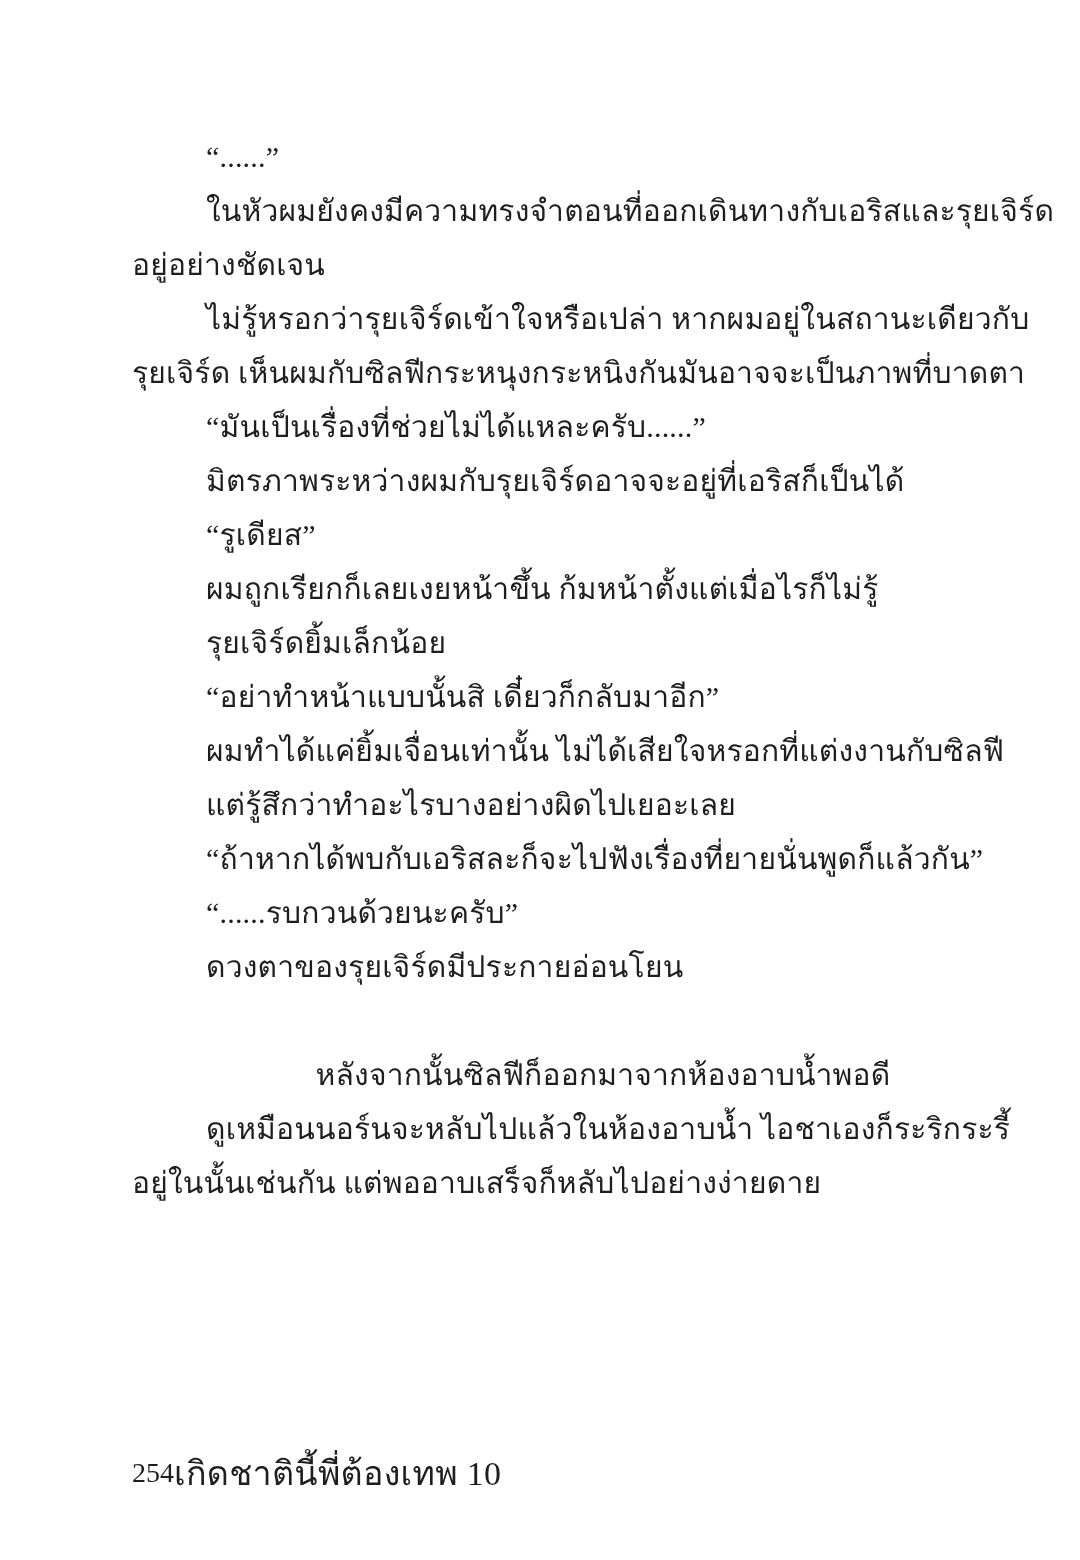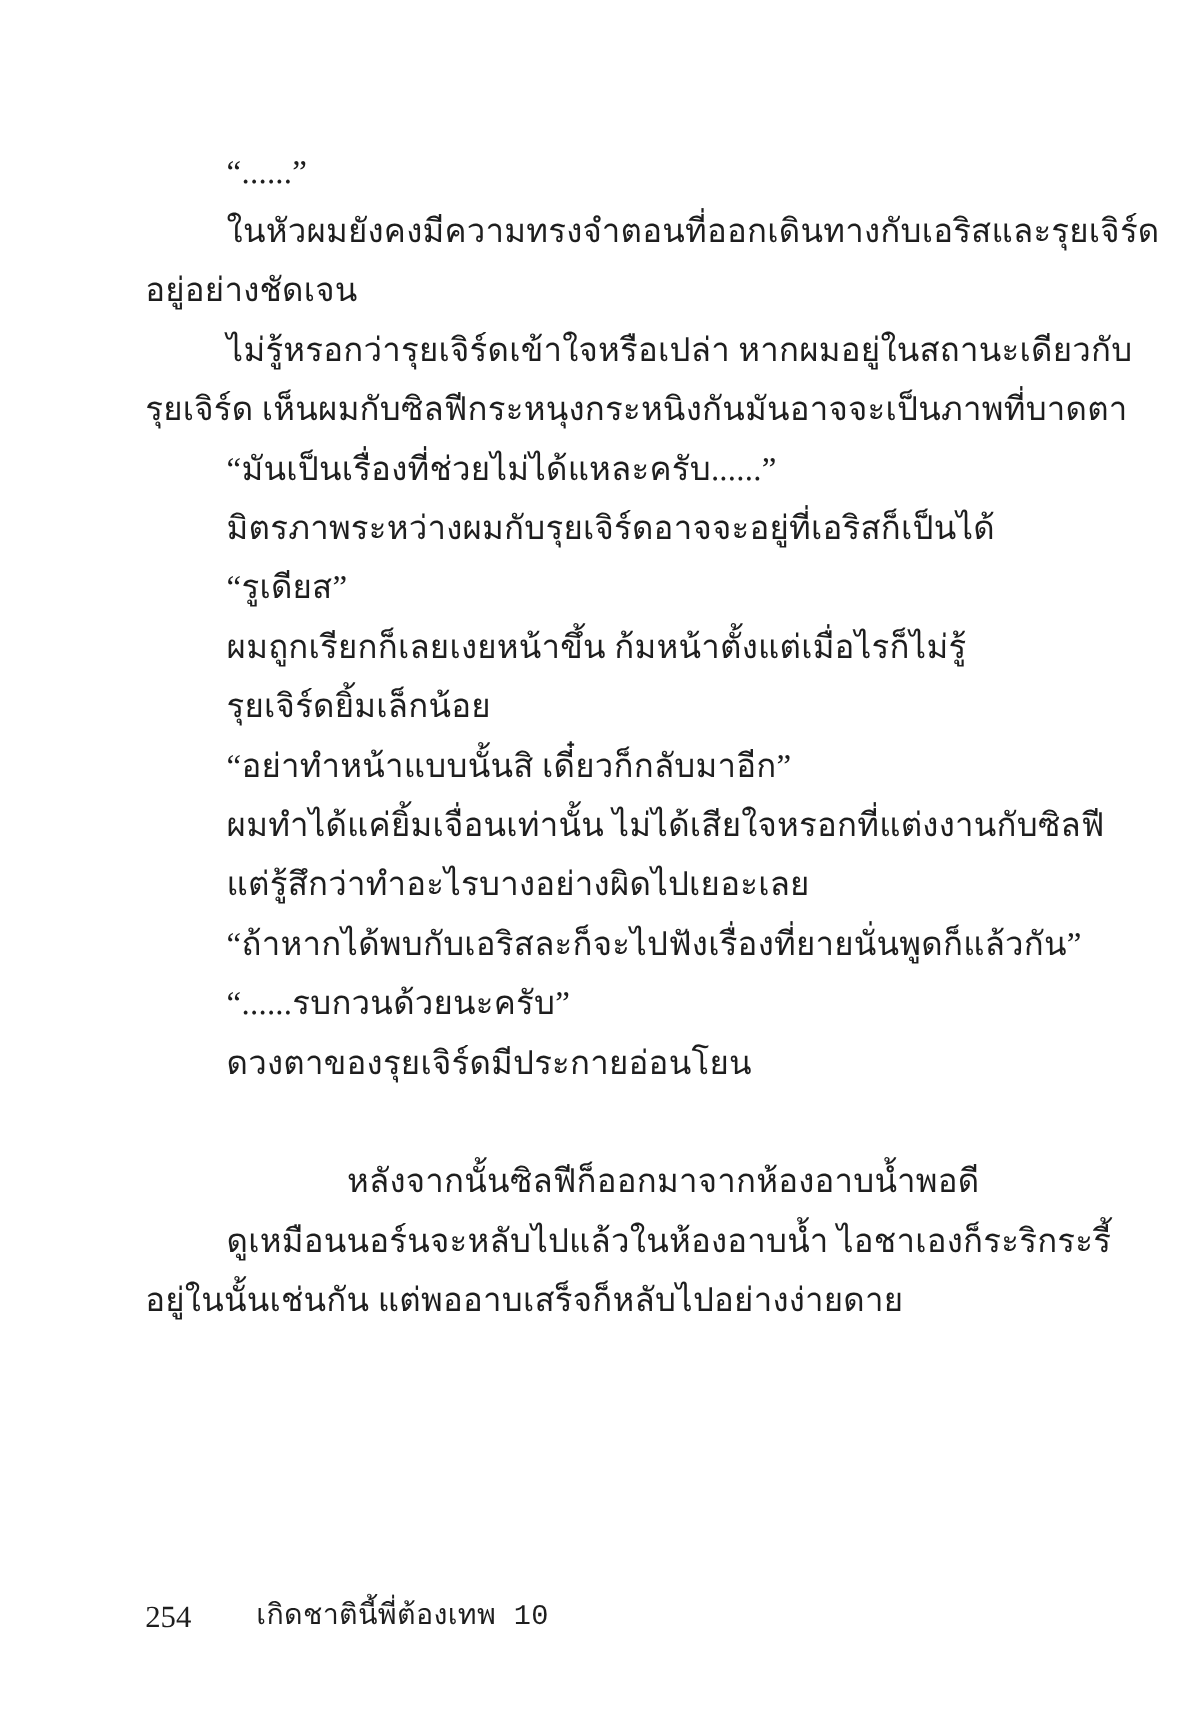--- a/index.html
+++ b/index.html
@@ -34,34 +34,32 @@
   }
   .line.section-break {
     margin-top: 54px;
     text-align: center;
   }
   .footer {
     position: absolute;
     left: 132px;
     top: 1446px;
     display: flex;
-    align-items: flex-end;
-    gap: 34px;
+    align-items: center;
   }
   .page-number {
     font-family: "Liberation Serif", "DejaVu Serif", serif;
     font-size: 28px;
     color: #1e1e1e;
   }
   .book-title {
-    font-family: Liberation Mono, monospace;
-    font-size: 26px;
+    font-family: Liberation Serif, serif;
+    font-size: 34px;
     color: #1e1e1e;
     letter-spacing: 0.3px;
-    margin-left: 25px;
   }
 </style>
 </head>
 <body>
 
 <div class="page">
 
   <div class="body-text">
       <div class="line indent">“......”</div>
       <div class="line indent">ในหัวผมยังคงมีความทรงจำตอนที่ออกเดินทางกับเอริสและรุยเจิร์ด</div>

